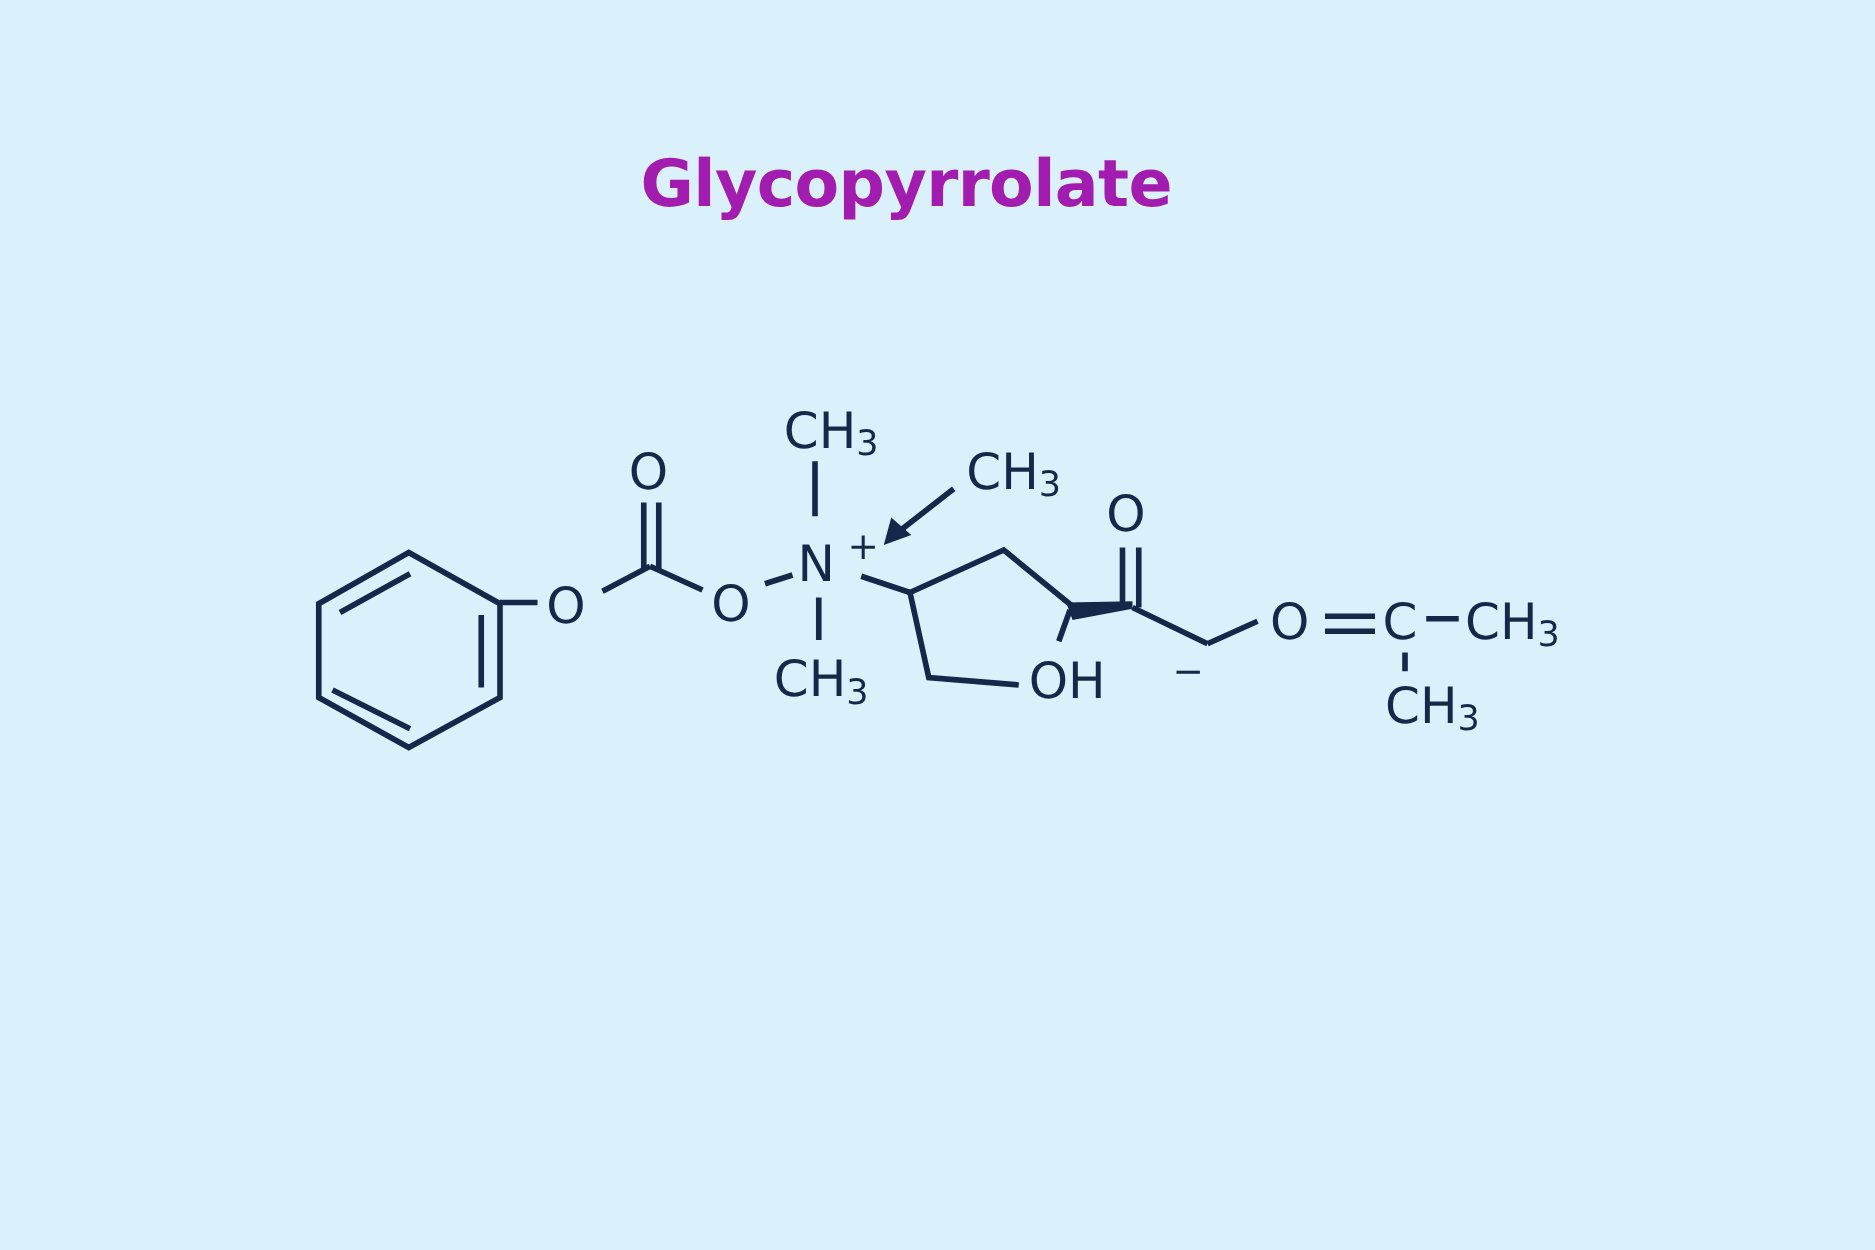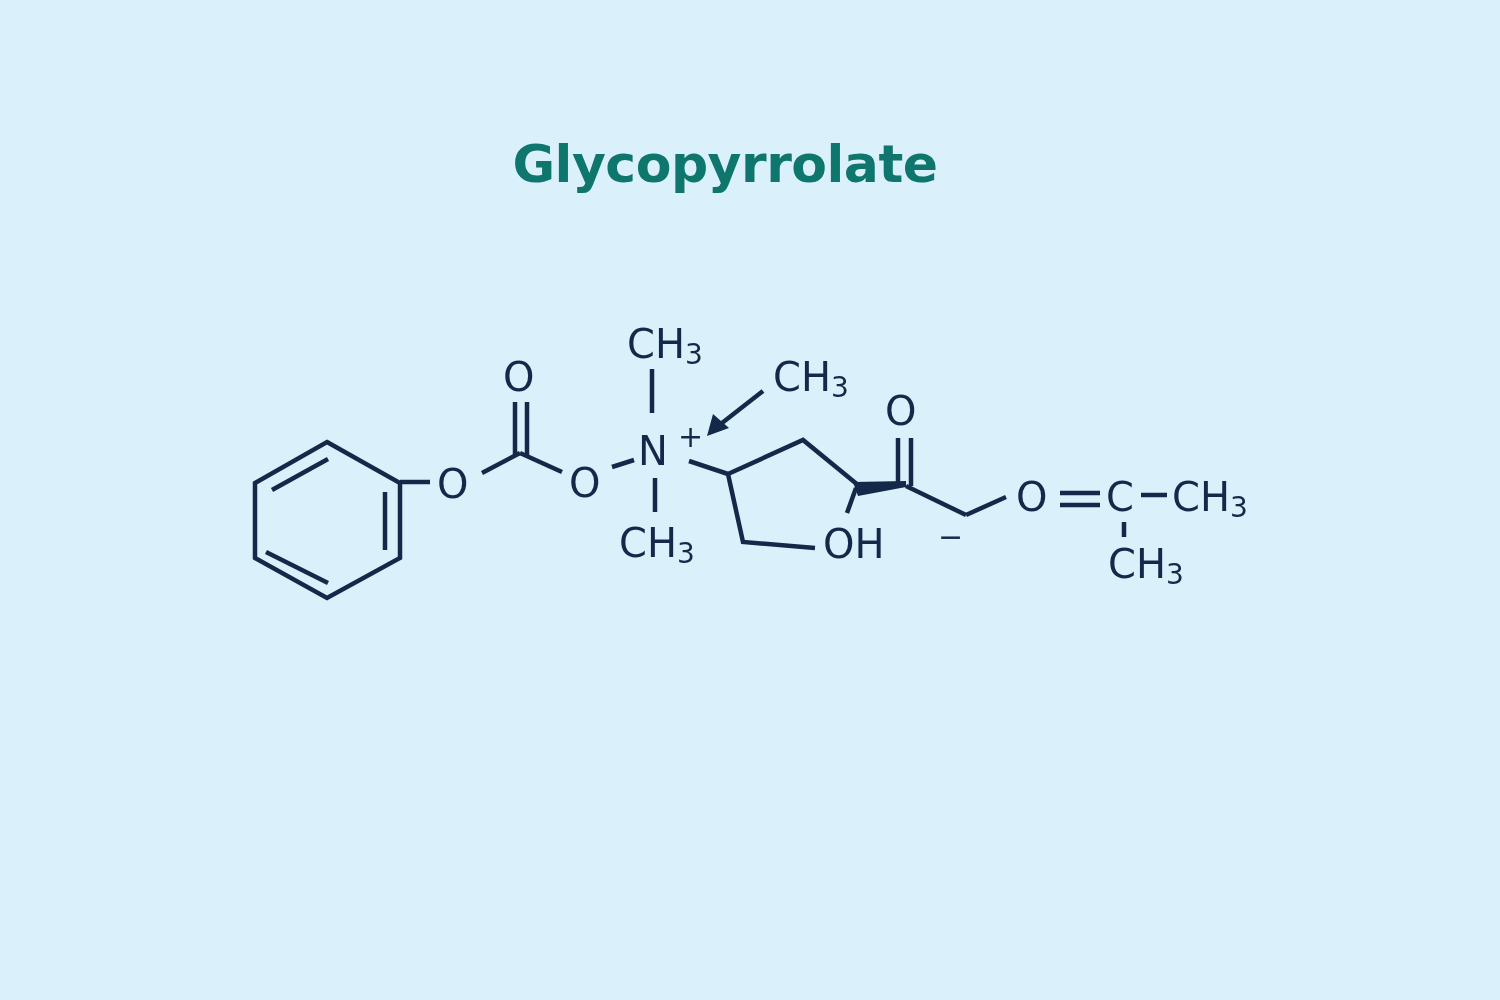--- a/index.html
+++ b/index.html
@@ -12,27 +12,27 @@
     }
     .canvas {
       position: relative;
       width: 1500px;
       height: 1000px;
       background: #daf1fc;
     }
     .title {
       position: absolute;
       left: 0;
-      top: 134px;
+      top: 118px;
       width: 1450px;
       text-align: center;
       font-family: "DejaVu Sans", sans-serif;
       font-weight: bold;
       font-size: 52px;
-      color: #0f766e;
+      color: #a21caf;
       letter-spacing: -0.5px;
     }
     svg.structure {
       position: absolute;
       left: 0;
       top: 0;
       width: 1500px;
       height: 1000px;
     }
     .bond {

